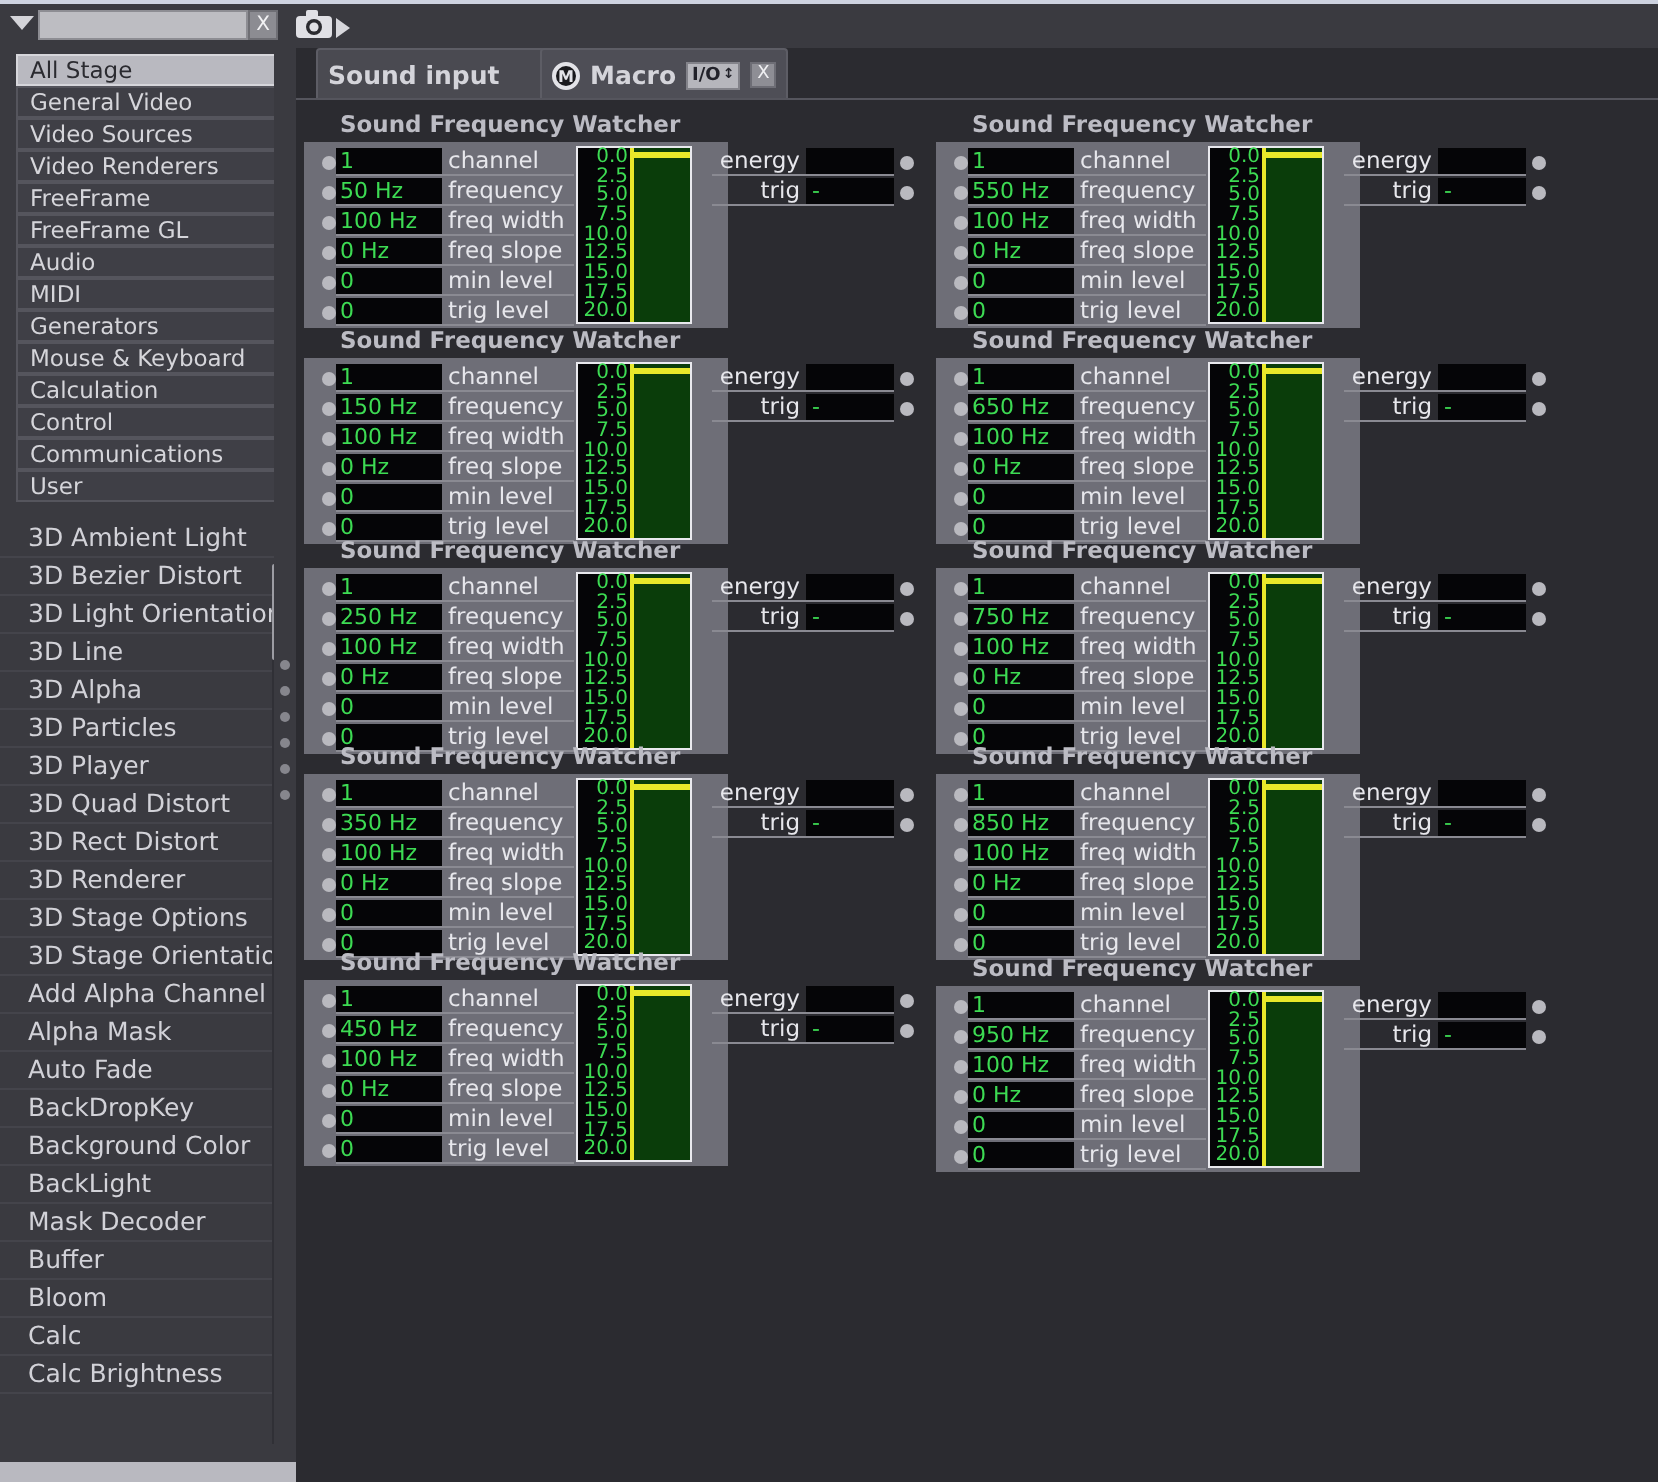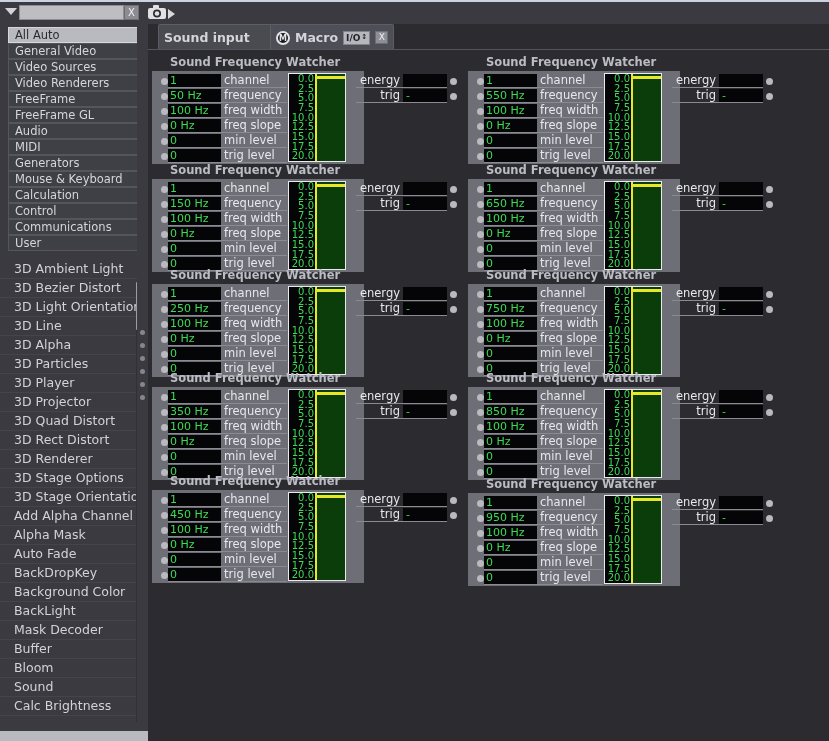--- a/index.html
+++ b/index.html
@@ -201,21 +201,21 @@
     <rect x="0" y="3" width="18" height="11" rx="2" fill="#e0e0e5"></rect>
     <rect x="5" y="0" width="6" height="4" rx="1" fill="#e0e0e5"></rect>
     <circle cx="9" cy="8.5" r="4" fill="#2b2b30"></circle>
     <circle cx="9" cy="8.5" r="2.3" fill="#e0e0e5"></circle>
   </svg>
   <div id="cam-play"></div>
 </div>
 
 <div id="left-panel">
   <div id="cat-list">
-      <div class="cat sel">All Auto</div>
+      <div class="cat sel">All Stage</div>
       <div class="cat">General Video</div>
       <div class="cat">Video Sources</div>
       <div class="cat">Video Renderers</div>
       <div class="cat">FreeFrame</div>
       <div class="cat">FreeFrame GL</div>
       <div class="cat">Audio</div>
       <div class="cat">MIDI</div>
       <div class="cat">Generators</div>
       <div class="cat">Mouse &amp; Keyboard</div>
       <div class="cat">Calculation</div>
@@ -224,36 +224,35 @@
       <div class="cat">User</div>
     </div>
   <div id="item-list">
       <div class="item">3D Ambient Light</div>
       <div class="item">3D Bezier Distort</div>
       <div class="item">3D Light Orientation</div>
       <div class="item">3D Line</div>
       <div class="item">3D Alpha</div>
       <div class="item">3D Particles</div>
       <div class="item">3D Player</div>
-      <div class="item">3D Projector</div>
       <div class="item">3D Quad Distort</div>
       <div class="item">3D Rect Distort</div>
       <div class="item">3D Renderer</div>
       <div class="item">3D Stage Options</div>
       <div class="item">3D Stage Orientation</div>
       <div class="item">Add Alpha Channel</div>
       <div class="item">Alpha Mask</div>
       <div class="item">Auto Fade</div>
       <div class="item">BackDropKey</div>
       <div class="item">Background Color</div>
       <div class="item">BackLight</div>
       <div class="item">Mask Decoder</div>
       <div class="item">Buffer</div>
       <div class="item">Bloom</div>
-      <div class="item">Sound</div>
+      <div class="item">Calc</div>
       <div class="item">Calc Brightness</div>
     </div>
   <div id="list-scroll-track"></div>
   <div id="list-scroll-thumb"></div>
 </div>
 <div id="bottom-strip"></div>
 
 <div id="splitter"></div>
 
 <div id="editor">

